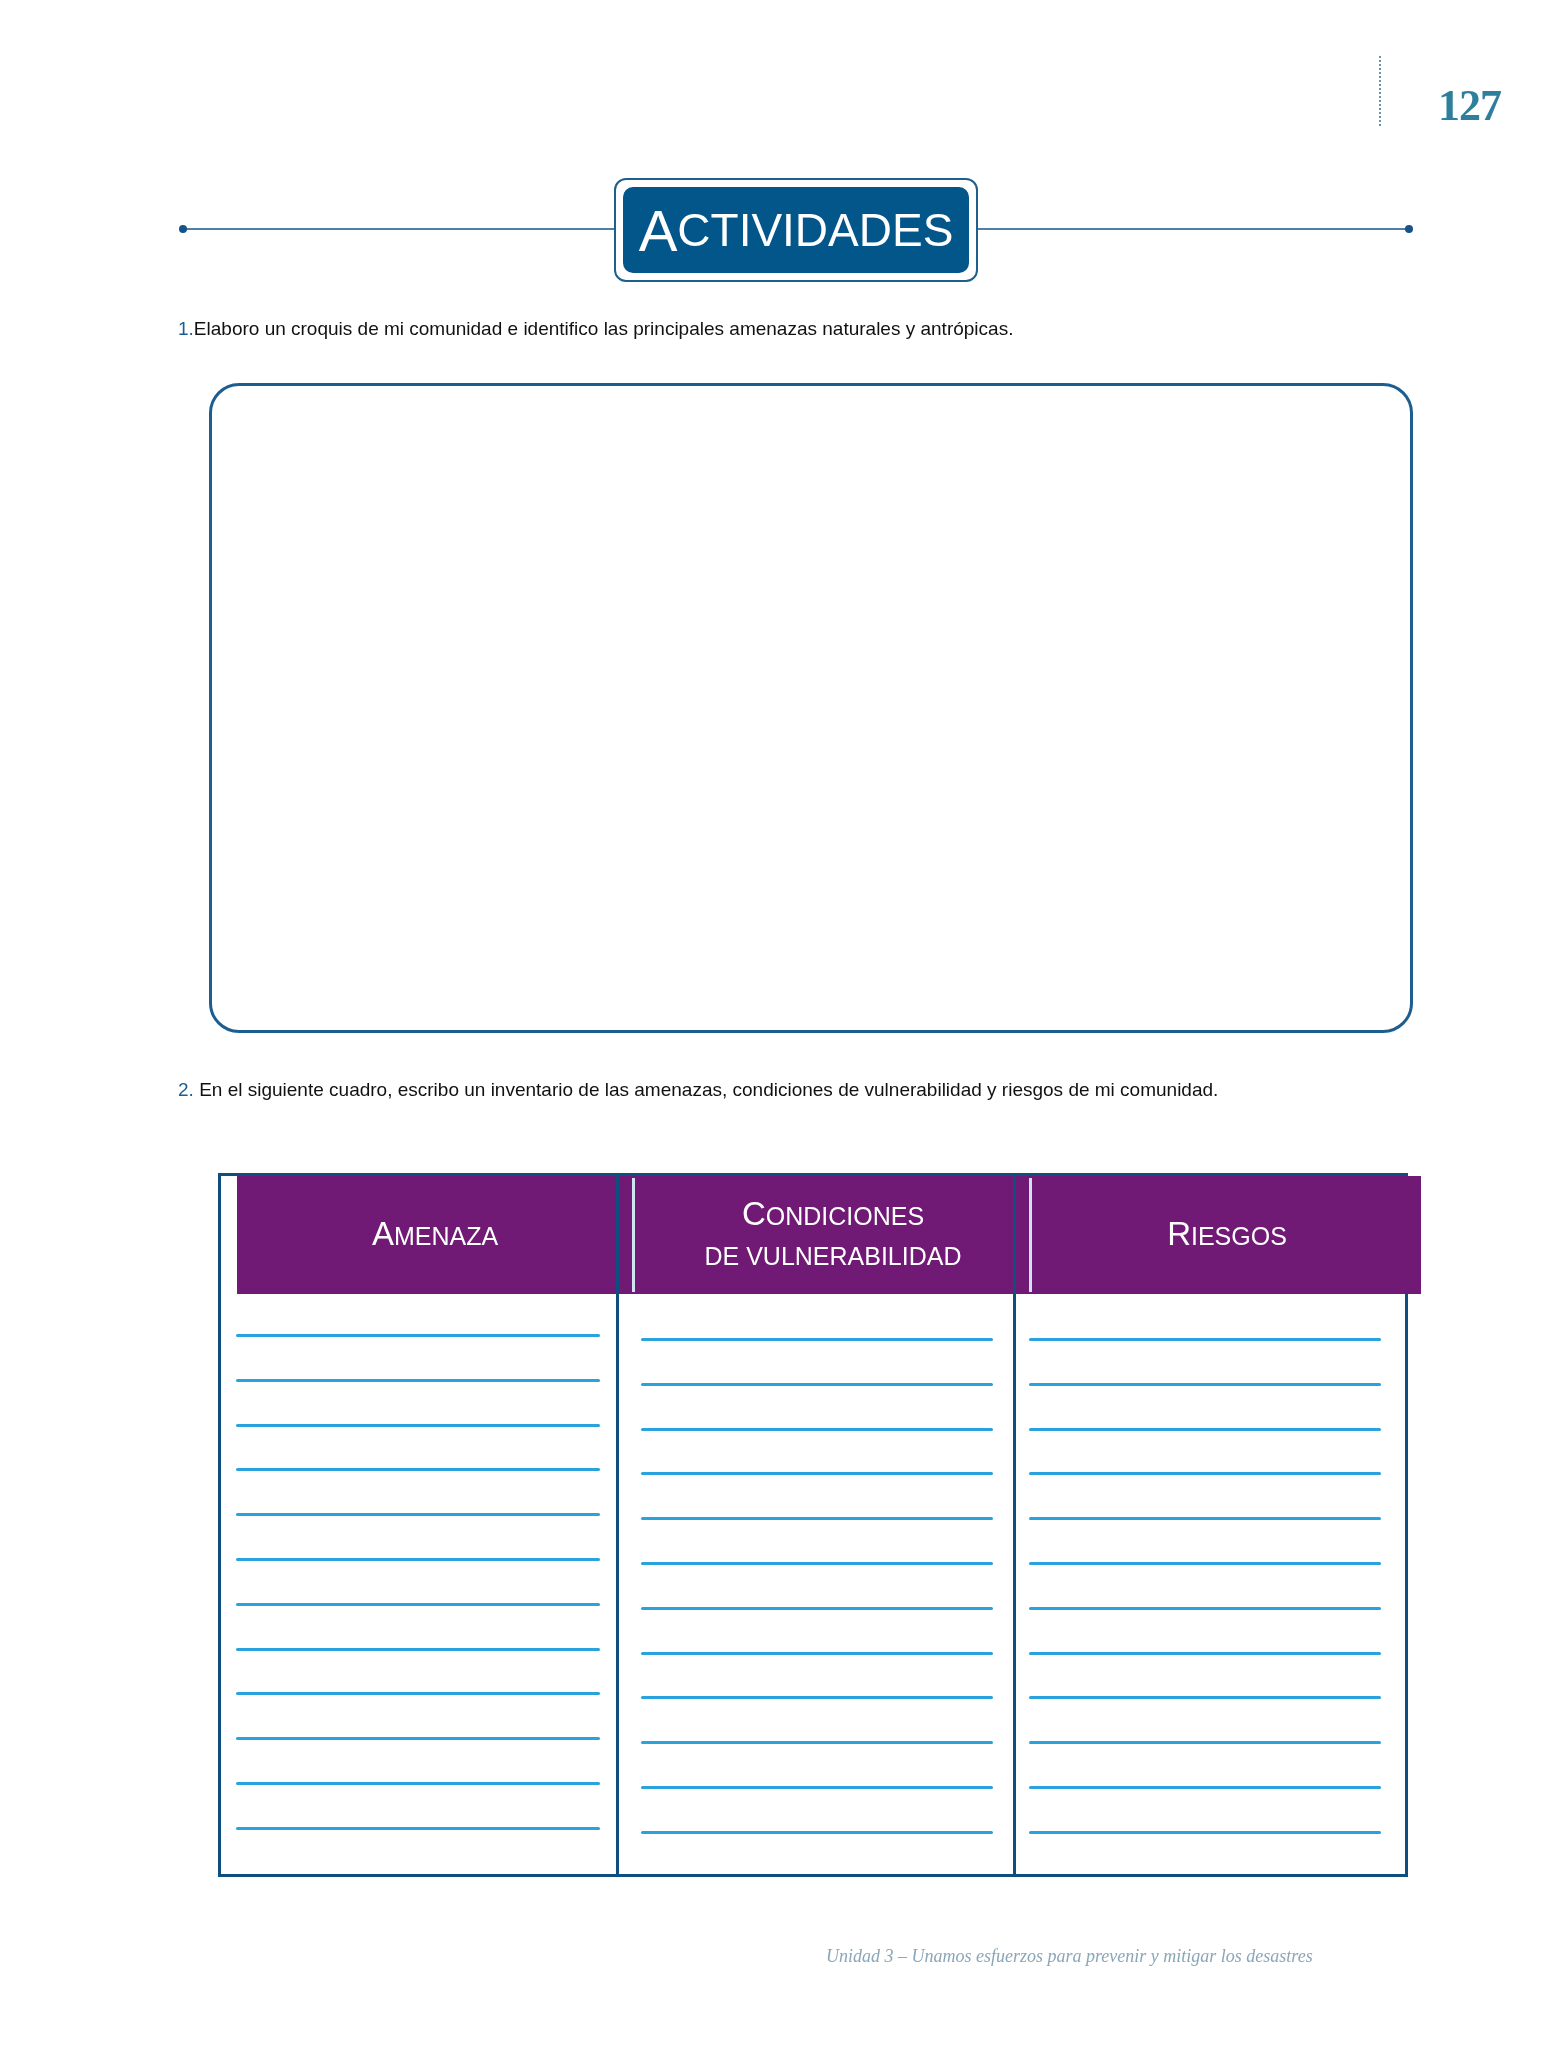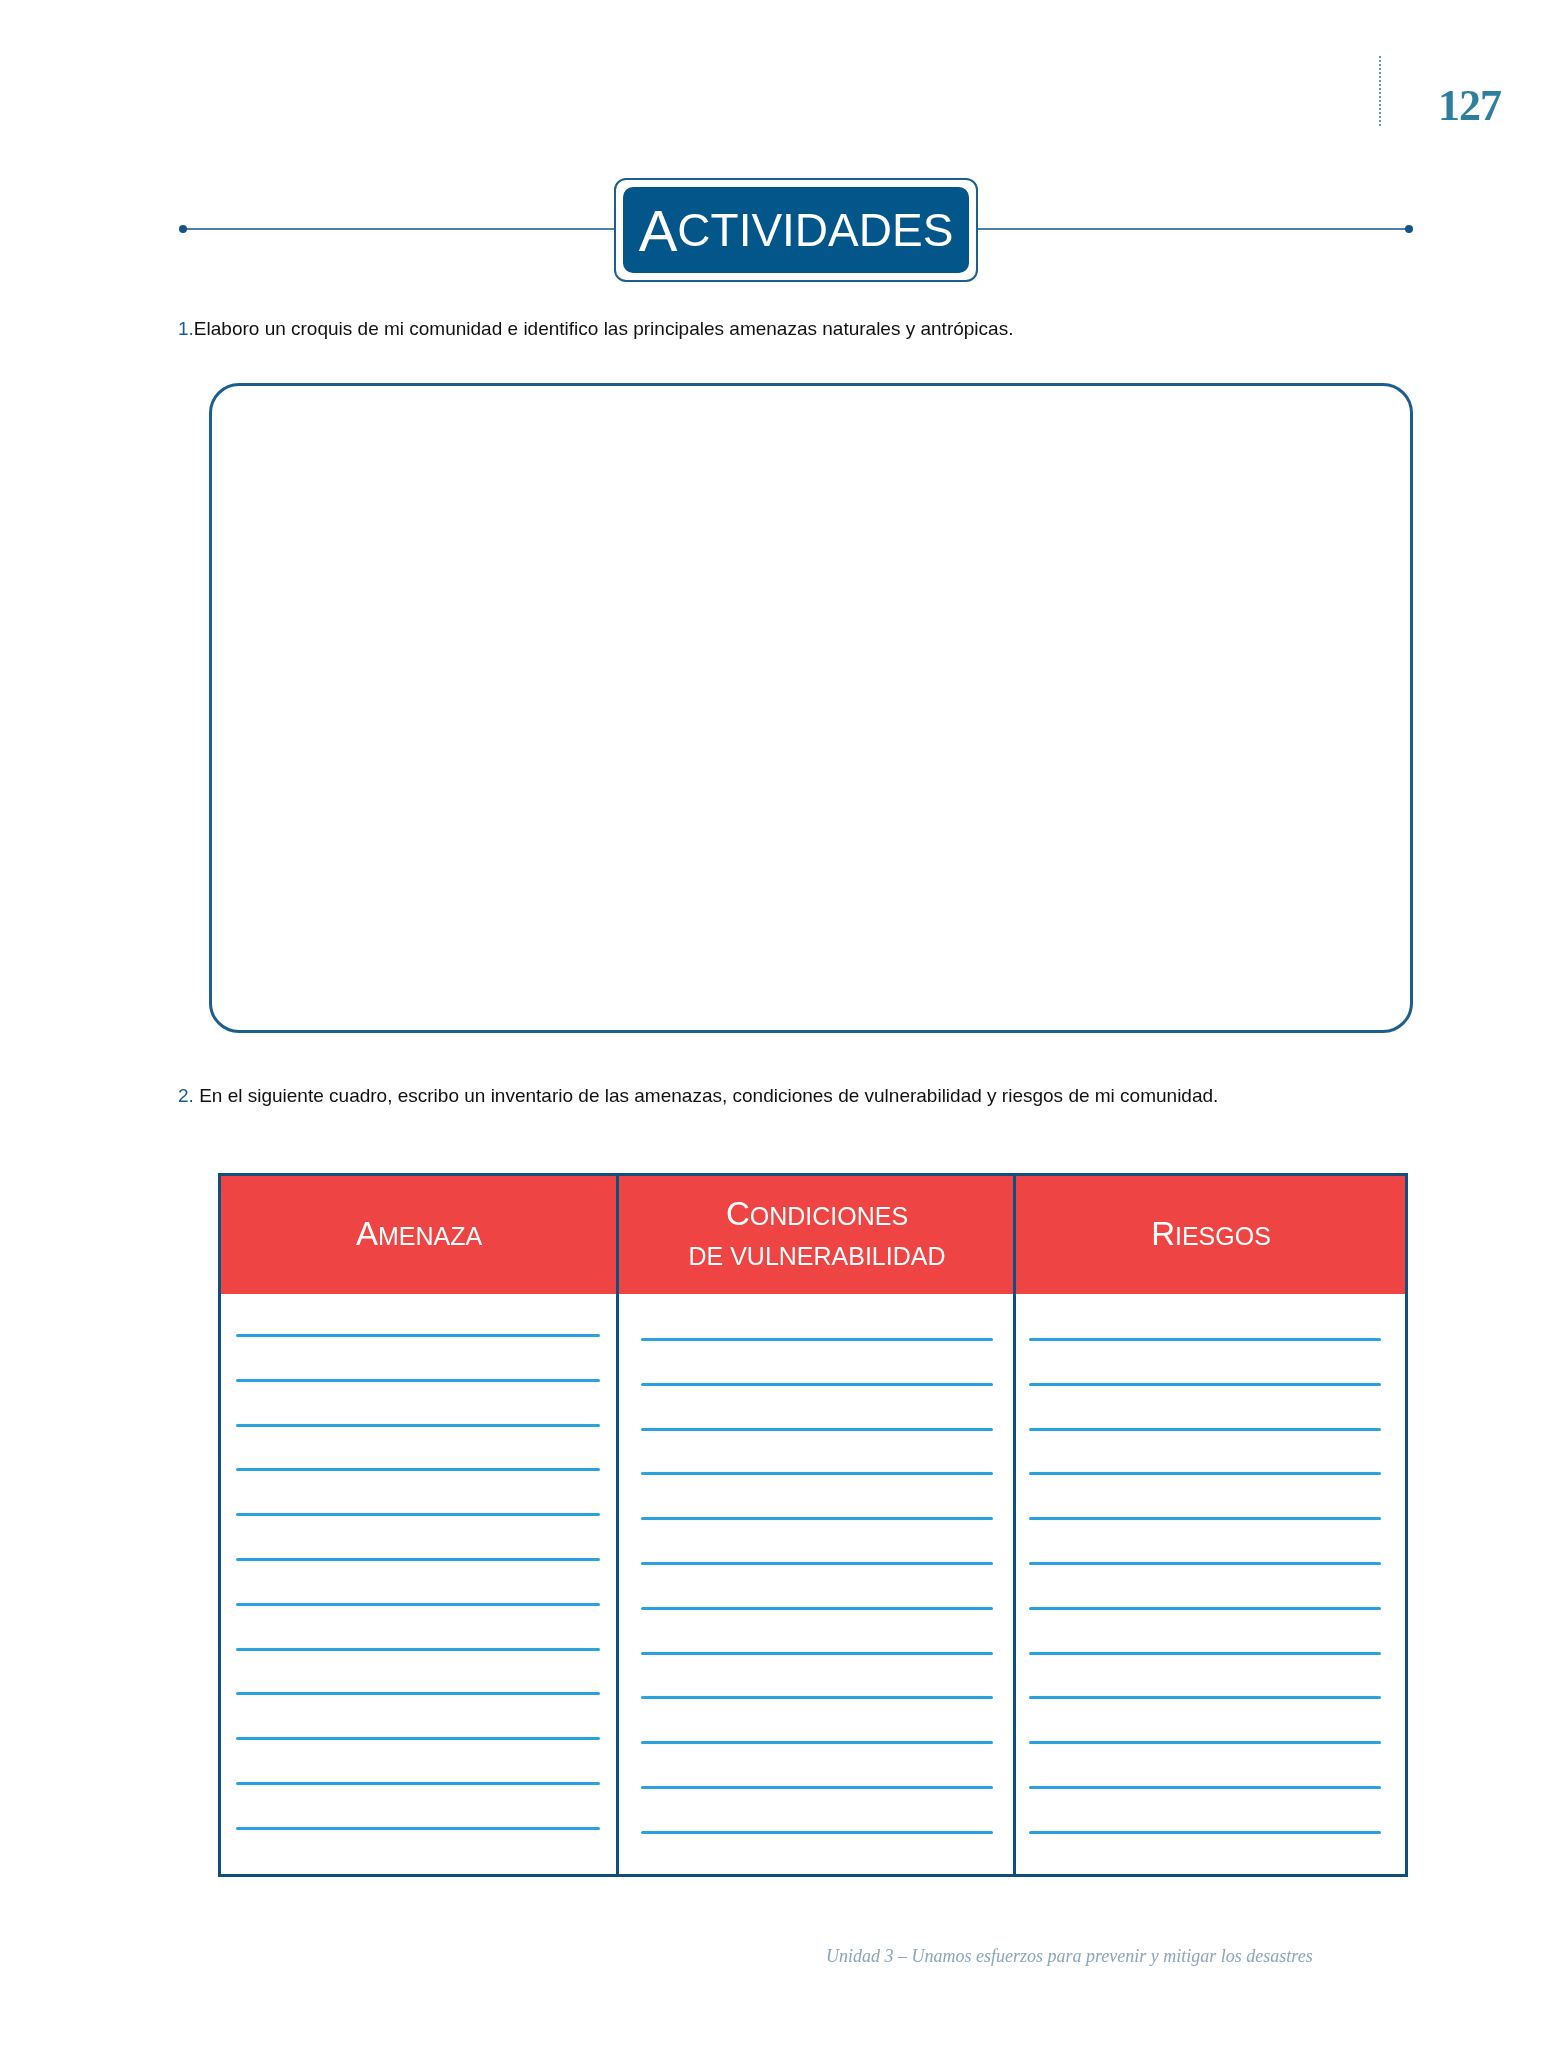--- a/index.html
+++ b/index.html
@@ -13,26 +13,26 @@
   .dot { width:8px; height:8px; border-radius:50%; background:#15548a; top:225px; }
   .banner-outer { left:614px; top:178px; width:360px; height:100px; border:2px solid #1f5f8e;
                   border-radius:12px; background:#fff; }
   .banner-inner { left:623px; top:187px; width:346px; height:86px; background:#02568a;
                   border-radius:10px; display:flex; align-items:center; justify-content:center;
                   color:#fff; font-size:46px; letter-spacing:0px; }
   .banner-inner .big { font-size:58px; }
   .q { font-size:19px; color:#111; }
   .q .num { color:#1b5c93; }
   .q1 { left:178px; top:318px; }
-  .q2 { left:178px; top:1074px; line-height:44px; width:1240px; }
+  .q2 { left:178px; top:1074px; line-height:32px; width:1240px; }
   .sketch-box { left:209px; top:383px; width:1198px; height:644px; border:3px solid #1d5e90;
                 border-radius:30px; }
   .table { left:218px; top:1173px; width:1190px; height:704px; border:3px solid #0f4f80;
            box-sizing:border-box; }
-  .thead { left:0; top:0; width:100%; height:118px; background:#ef4444; }
+  .thead { left:16px; top:0; width:100%; height:118px; background:#701a75; }
   .th { position:absolute; top:0; height:118px; display:flex; flex-direction:column;
         align-items:center; justify-content:center; color:#fff; font-size:25px; text-align:center;
         line-height:40px; }
   .th .big { font-size:33px; }
   .col-div { position:absolute; top:0; width:3px; height:100%; background:#0f4f80; }
   .col-div-head { position:absolute; top:2px; width:3px; height:114px; background:#cfe3f0; }
   .wline { position:absolute; height:3px; background:#2aa2de; border-radius:2px; }
   .footer { left:826px; top:1946px; font-family:"Liberation Serif", serif; font-style:italic;
             font-size:18px; color:#8aa6b8; white-space:nowrap; }
 </style>

